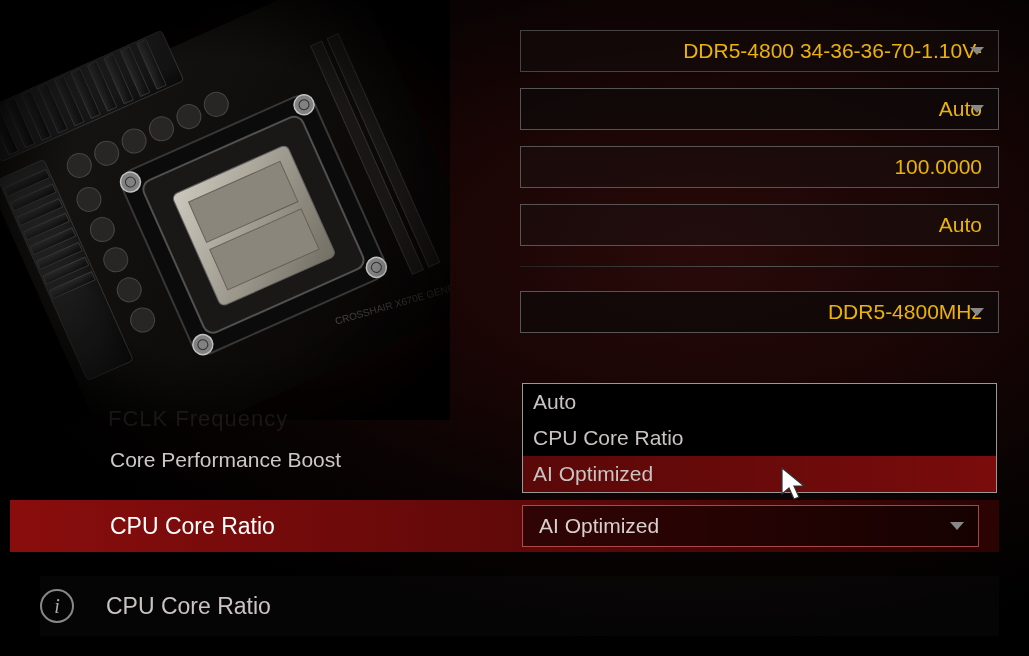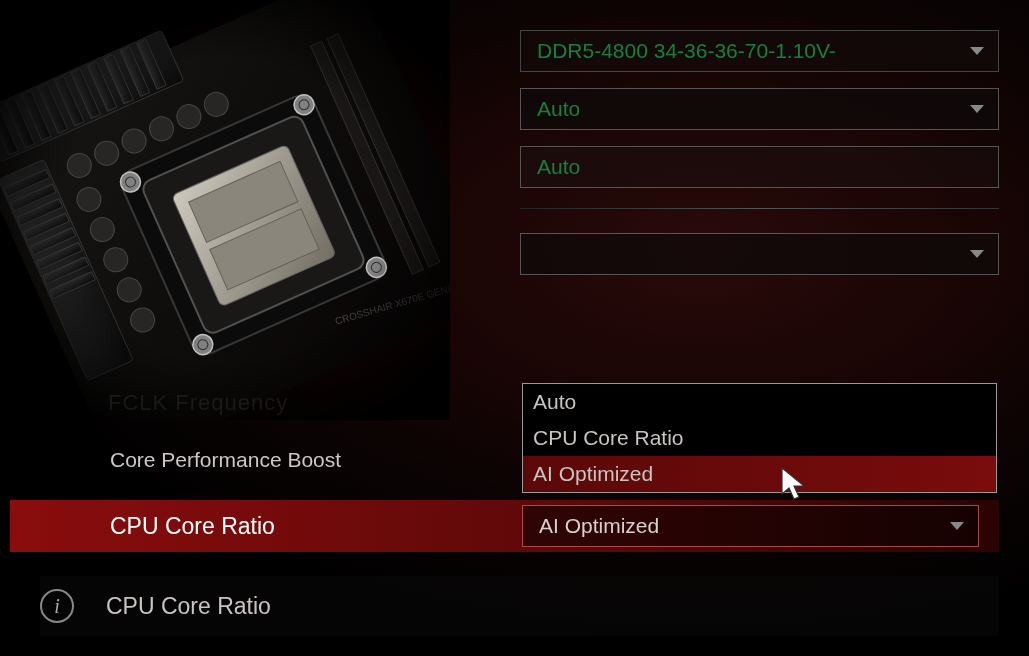--- a/index.html
+++ b/index.html
@@ -42,23 +42,24 @@
       height: 42px;
     }
     .select-box {
       flex: 1;
       height: 42px;
       background: rgba(15, 10, 10, 0.75);
       border: 1px solid #555;
       display: flex;
       align-items: center;
       padding: 0 16px;
-      color: #15803d;
+      color: #eab308;
       font-size: 21px;
       position: relative;
+      justify-content: flex-end;
     }
     .select-box.dim { background: rgba(20, 12, 12, 0.6); border-color: #444; }
     .select-box.input { background: rgba(25, 15, 15, 0.5); border-color: #555; }
     .chevron {
       position: absolute;
       right: 14px;
       top: 50%;
       transform: translateY(-50%);
       width: 0; height: 0;
       border-left: 7px solid transparent;
@@ -161,21 +162,21 @@
       font-style: italic;
       font-size: 20px;
       color: #aaa;
     }
     .help-text {
       color: #c9c3c1;
       font-size: 23px;
     }
     .ghost-text {
       position: absolute;
-      top: 390px;
+      top: 406px;
       left: 108px;
       color: rgba(150,140,135,0.15);
       font-size: 22px;
       z-index: 1;
       letter-spacing: 1px;
     }
   </style>
 </head>
 <body>
 
@@ -284,31 +285,37 @@
     </div>
   </div>
 
   <div class="field-row">
     <div class="select-box">
       <span>Auto</span>
       <span class="chevron"></span>
     </div>
   </div>
 
+  <div class="field-row">
+    <div class="select-box input">
+      <span>100.0000</span>
+    </div>
+  </div>
 
   <div class="field-row">
     <div class="select-box input">
       <span>Auto</span>
     </div>
   </div>
 
   <div class="divider"></div>
 
   <div class="field-row">
     <div class="select-box">
+      <span>DDR5-4800MHz</span>
       <span class="chevron"></span>
     </div>
   </div>
 </div>
 
 <div class="label-area label-cpb">Core Performance Boost</div>
 
 <div class="selected-row">
   <span class="selected-label">CPU Core Ratio</span>
   <div class="selected-box">

